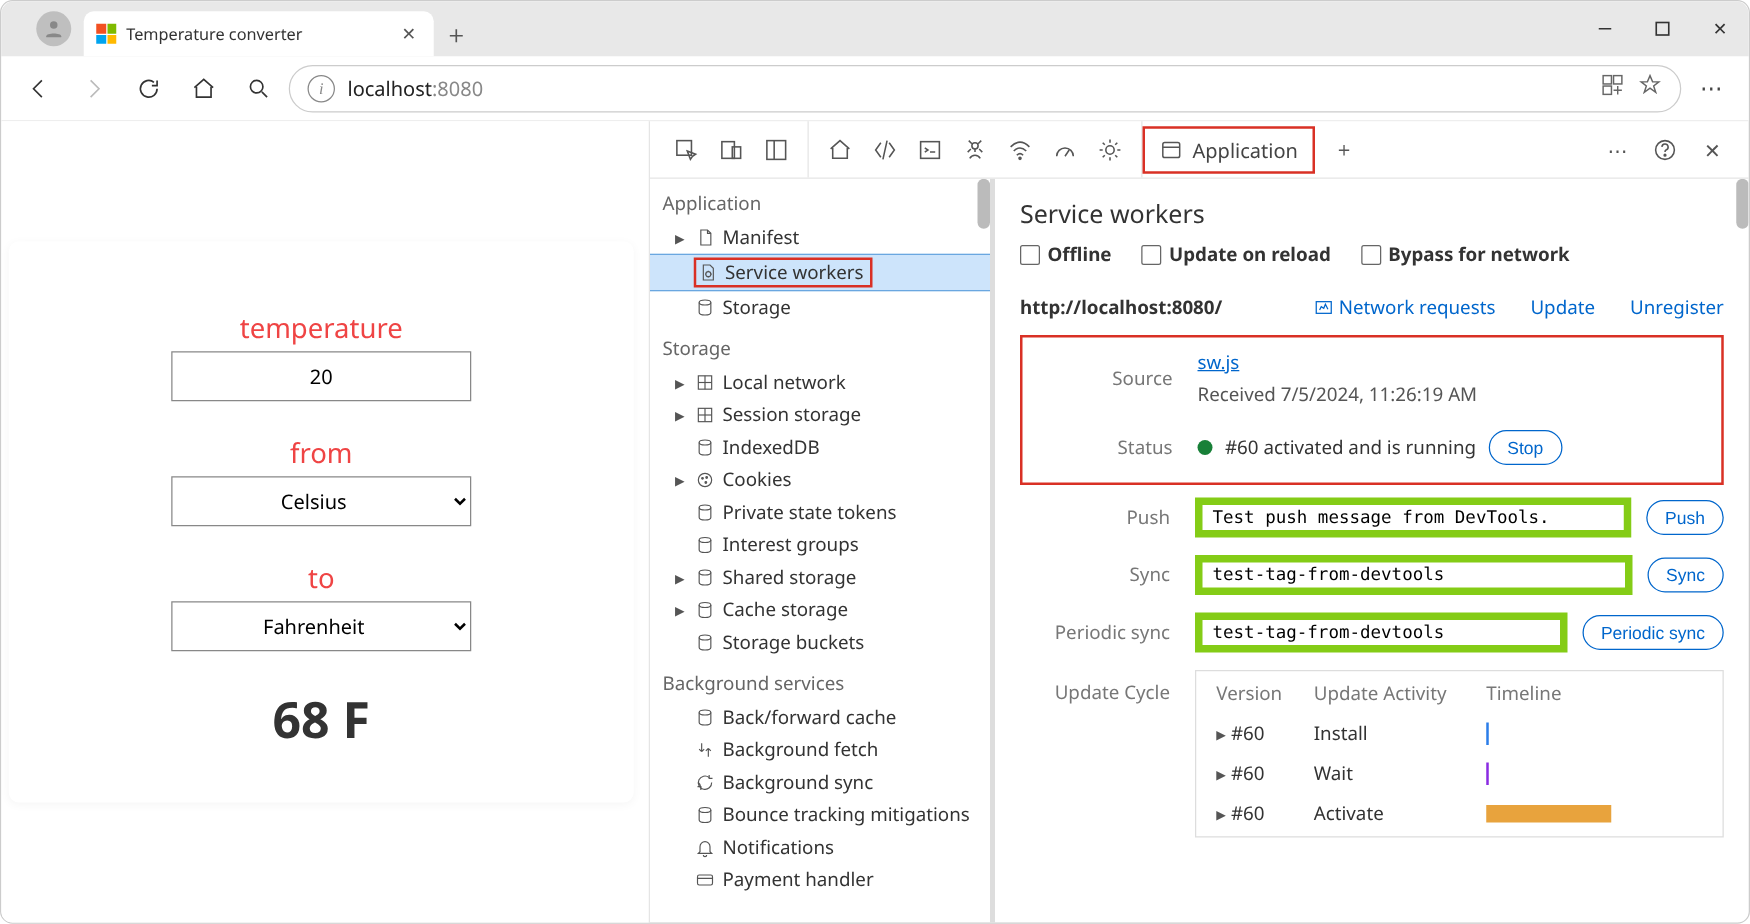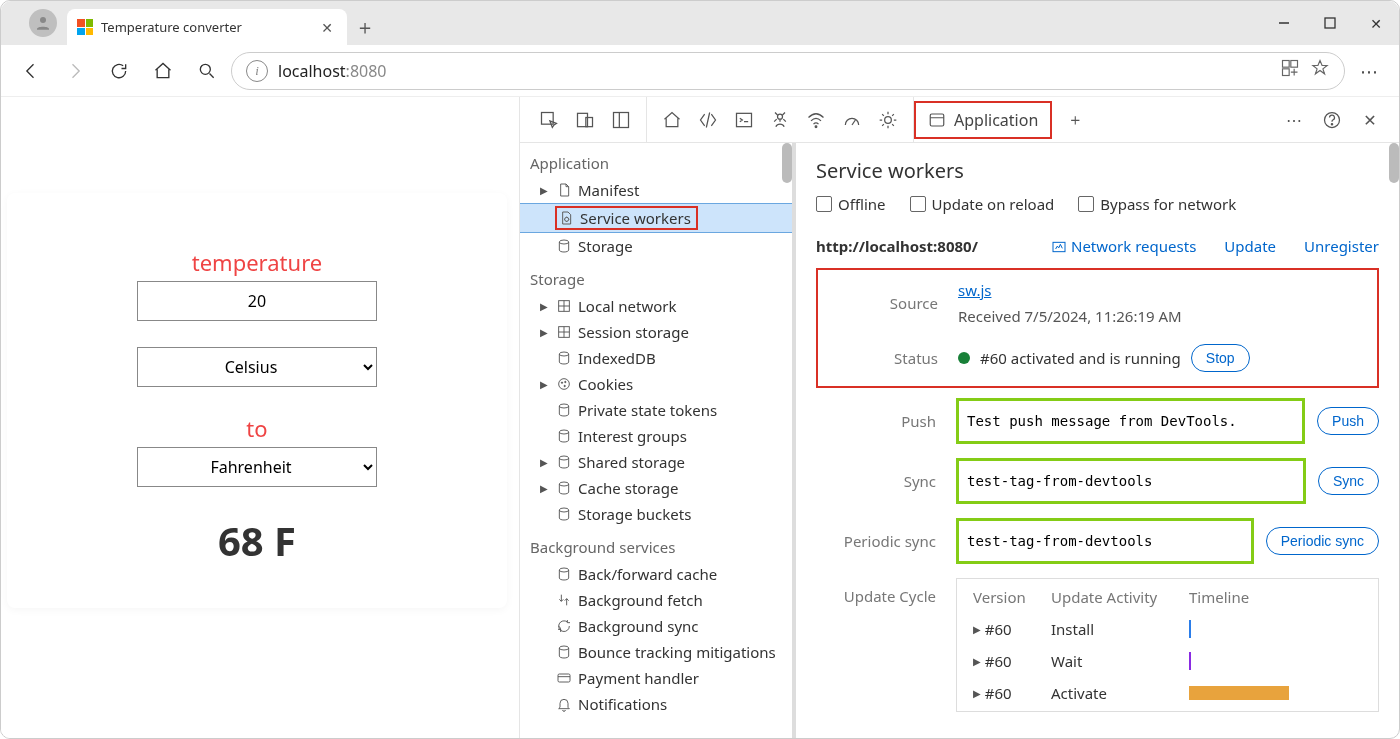--- a/index.html
+++ b/index.html
@@ -144,37 +144,37 @@
   .cat { padding:10px 10px 4px; color:#666; font-size:15px;}
   .node { display:flex; align-items:center; gap:6px; padding:3px 6px 3px 20px; color:#333; }
   .node .tri { width:10px; color:#555; font-size:10px;}
   .node svg { width:16px; height:16px; stroke:#555; fill:none; stroke-width:1.4;}
   .node.selected { background: var(--selected); border-top:1px solid #6aa7e0; border-bottom:1px solid #6aa7e0;}
   .red-box { outline:2.5px solid var(--highlight); outline-offset:-1px;}
 
   
   .dt-main { flex:1; overflow:auto; position:relative; padding: 10px 20px 20px 20px; font-size:15px;}
   .sw-title { font-size:20px; margin:4px 0 10px;}
-  .checks { display:flex; gap:24px; align-items:center; margin-bottom:22px;}
+  .checks { display:flex; gap:24px; align-items:center; margin-bottom:22px;font-weight:bold;}
   .check { display:flex; align-items:center; gap:6px;}
   .check .box { width:16px; height:16px; border:1.5px solid #666; border-radius:2px;}
   .origin-row { display:flex; align-items:flex-end; justify-content:space-between; margin-bottom:12px;}
   .origin { font-weight:700;}
   .links { display:flex; gap:28px; align-items:center; font-size:15px;}
   .link { color: var(--link);}
   .link svg { width:16px; height:16px; stroke:var(--link); fill:none; vertical-align:-3px; margin-right:4px;}
   .kv { display:grid; grid-template-columns: 140px 1fr; row-gap:18px; align-items:center; }
   .kv .k { text-align:right; color:#777; padding-right:20px;}
   .source-val a { color:var(--link); text-decoration:underline;}
   .received { color:#555; margin-top:6px;}
   .status-line { display:flex; align-items:center; gap:10px;}
   .green-dot{ width:12px;height:12px;border-radius:50%; background:var(--badge-green);}
   .pill { border:1px solid var(--pill-border); color:var(--pill-border); border-radius:14px; height:28px; padding:0 14px; background:#fff; display:inline-flex; align-items:center; font-size:14px;}
   .field-row { display:flex; align-items:center; gap:12px;}
-  .field-row input { flex:1; min-width:0; height:46px; border:3px solid #84cc16; padding:0 8px; font-family:"Consolas",monospace; font-size:14px;}
+  .field-row input { flex:1; min-width:0; height:32px; border:6px solid #84cc16; padding:0 8px; font-family:"Consolas",monospace; font-size:14px;}
   .info-box { border:2.5px solid var(--highlight); padding:10px 20px 14px 0; margin-bottom:10px;}
   .cycle-grid {
     border:1px solid #ddd; padding:8px 16px;
     display:grid; grid-template-columns: 60px 120px 120px; row-gap:12px; column-gap:18px;
     align-items:center; font-size:15px;
   }
   .cycle-grid .hdr { color:#777;}
   .cycle-grid .ver { display:flex; align-items:center; gap:4px;}
   .cycle-grid .tri2 { font-size:10px; color:#555;}
   .bar-install { width:2px; height:18px; background:#2b7de9; }
@@ -268,20 +268,21 @@
   </div>
   <div class="menu-dots">⋯</div>
 </div>
 
 <div class="content">
 
   <div class="page-area">
     <div class="app-card">
       <label>temperature</label>
       <input value="20" style="">
+      <label>from</label>
       <select><option>Celsius</option></select>
       <label>to</label>
       <select><option>Fahrenheit</option></select>
       <div class="result">68 F</div>
     </div>
   </div>
 
   <div class="devtools">
 
     <div class="dt-tabs">
@@ -509,32 +510,32 @@
             <span class="tri"></span>
             <svg viewBox="0 0 24 24">
               <ellipse cx="12" cy="6" rx="7" ry="3"></ellipse>
               <path d="M5 6v12c0 1.7 3 3 7 3s7-1.3 7-3V6"></path>
             </svg>
             <span>Bounce tracking mitigations</span>
           </div>
         <div class="node">
             <span class="tri"></span>
             <svg viewBox="0 0 24 24">
+              <path d="M6 17V11a6 6 0 1 1 12 0v6l2 2H4z"></path>
+              <path d="M10 21a2 2 0 0 0 4 0"></path>
+            </svg>
+            <span>Notifications</span>
+          </div>
+        <div class="node">
+            <span class="tri"></span>
+            <svg viewBox="0 0 24 24">
               <rect x="3" y="6" width="18" height="12" rx="2"></rect>
               <line x1="3" y1="10" x2="21" y2="10"></line>
             </svg>
             <span>Payment handler</span>
-          </div>
-        <div class="node">
-            <span class="tri"></span>
-            <svg viewBox="0 0 24 24">
-              <path d="M6 17V11a6 6 0 1 1 12 0v6l2 2H4z"></path>
-              <path d="M10 21a2 2 0 0 0 4 0"></path>
-            </svg>
-            <span>Notifications</span>
           </div>
       </div>
 
       <div class="dt-main">
         <div class="scroll-ind-r"></div>
         <div class="sw-title">Service workers</div>
         <div class="checks">
           <label class="check">
               <span class="box"></span>
               <span>Offline</span>

